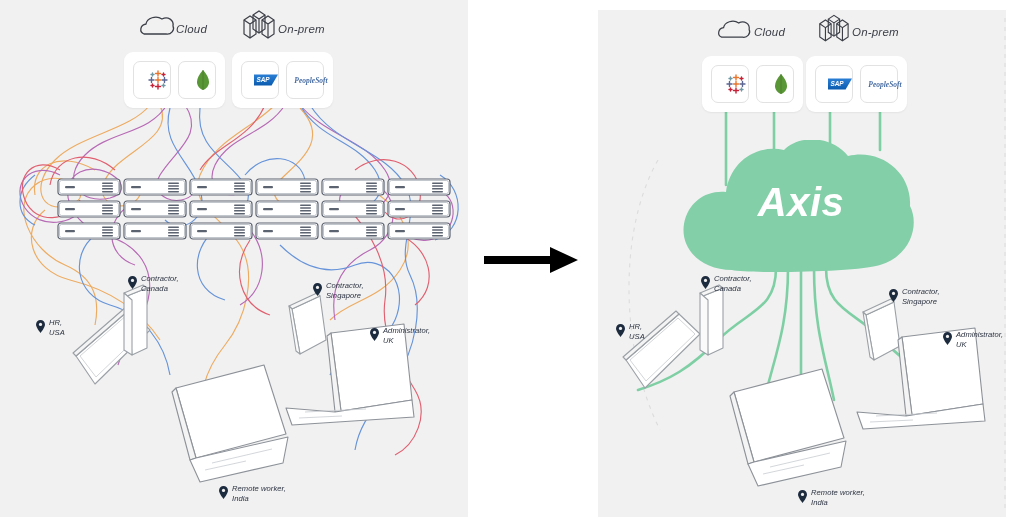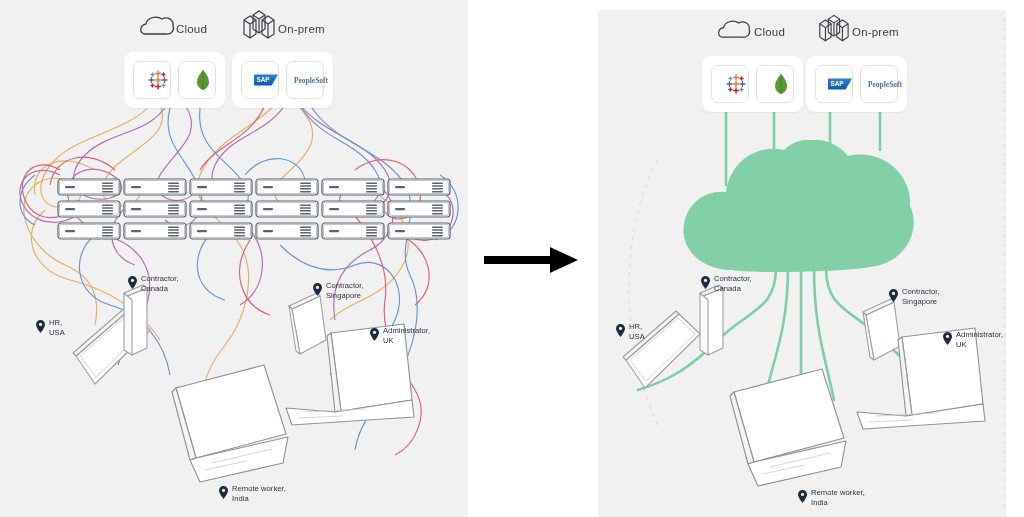--- a/index.html
+++ b/index.html
@@ -2,21 +2,21 @@
 <html><head>
 <meta charset="utf-8">
 <style>
   * { box-sizing: border-box; margin: 0; padding: 0; }
   html, body {
     width: 1024px; height: 517px;
     background: #ffffff;
     font-family: "Liberation Sans", sans-serif;
     overflow: hidden;
   }
-  #stage { position: relative; width: 1024px; height: 423px; background:#fff; }
+  #stage { position: relative; width: 1024px; height: 423px; background:#fff;font-style:italic; }
 
   .panel {
     position: absolute;
     background: #f1f1f1;
     overflow: hidden;
   }
   #panel-before { left: 0px;   top: 0px;  width: 468px; height: 517px; }
   #panel-after  { left: 598px; top: 10px; width: 408px; height: 507px; }
 
   .svg-layer { position:absolute; left:0; top:0; width:100%; height:100%; }
@@ -374,20 +374,21 @@
         <path d="M52,130
                  C20,130 0,108 4,84
                  C8,62 26,50 46,52
                  C50,22 76,4 104,10
                  C120,-6 152,-4 168,16
                  C200,8 232,32 230,66
                  C240,86 230,116 200,125
                  C180,132 70,134 52,130 Z" fill="#82cfa8"></path>
       </svg>
     </div>
+    <div id="axis-word">Axis</div>
 
     <div class="grp-icon" style="left:118px; top:8px;">
       <svg width="36" height="25" viewBox="0 0 38 26" fill="none" stroke="#3c3f48" stroke-width="1.3">
         <path d="M6,20 C1,18 2,11 8,10 C9,4 18,1 24,5 C30,2 36,6 35,12 C37,16 33,21 28,20 Z"></path>
       </svg>
     </div>
     <div class="grp-label" style="left:156px; top:16px;">Cloud</div>
 
     <div class="grp-icon" style="left:218px; top:4px;">
       <svg width="34" height="31" viewBox="0 0 36 32" fill="none" stroke="#3c3f48" stroke-width="1.2">

